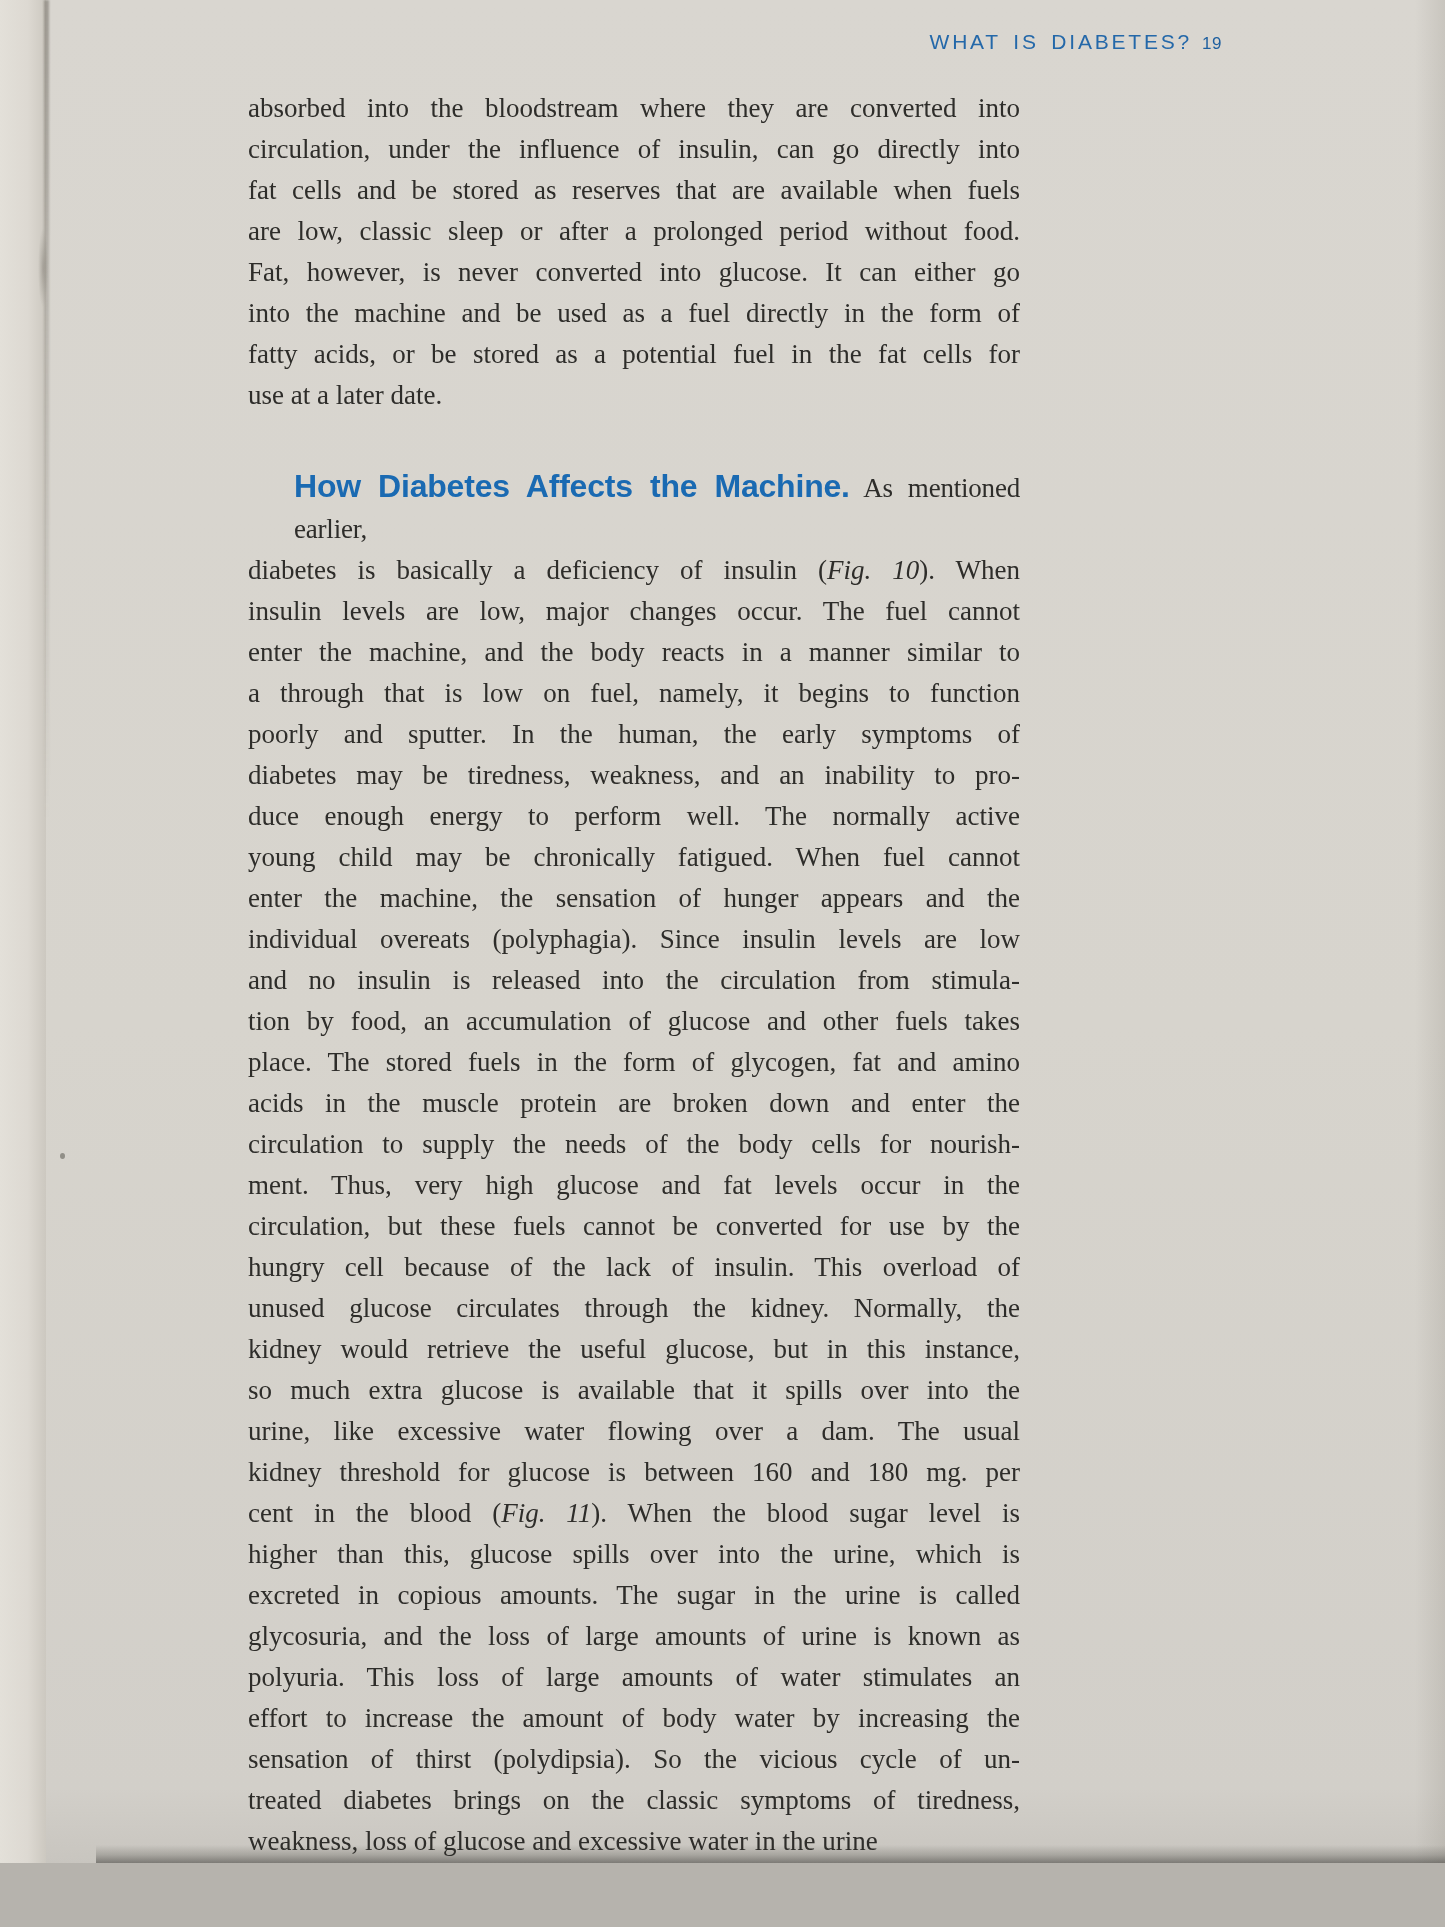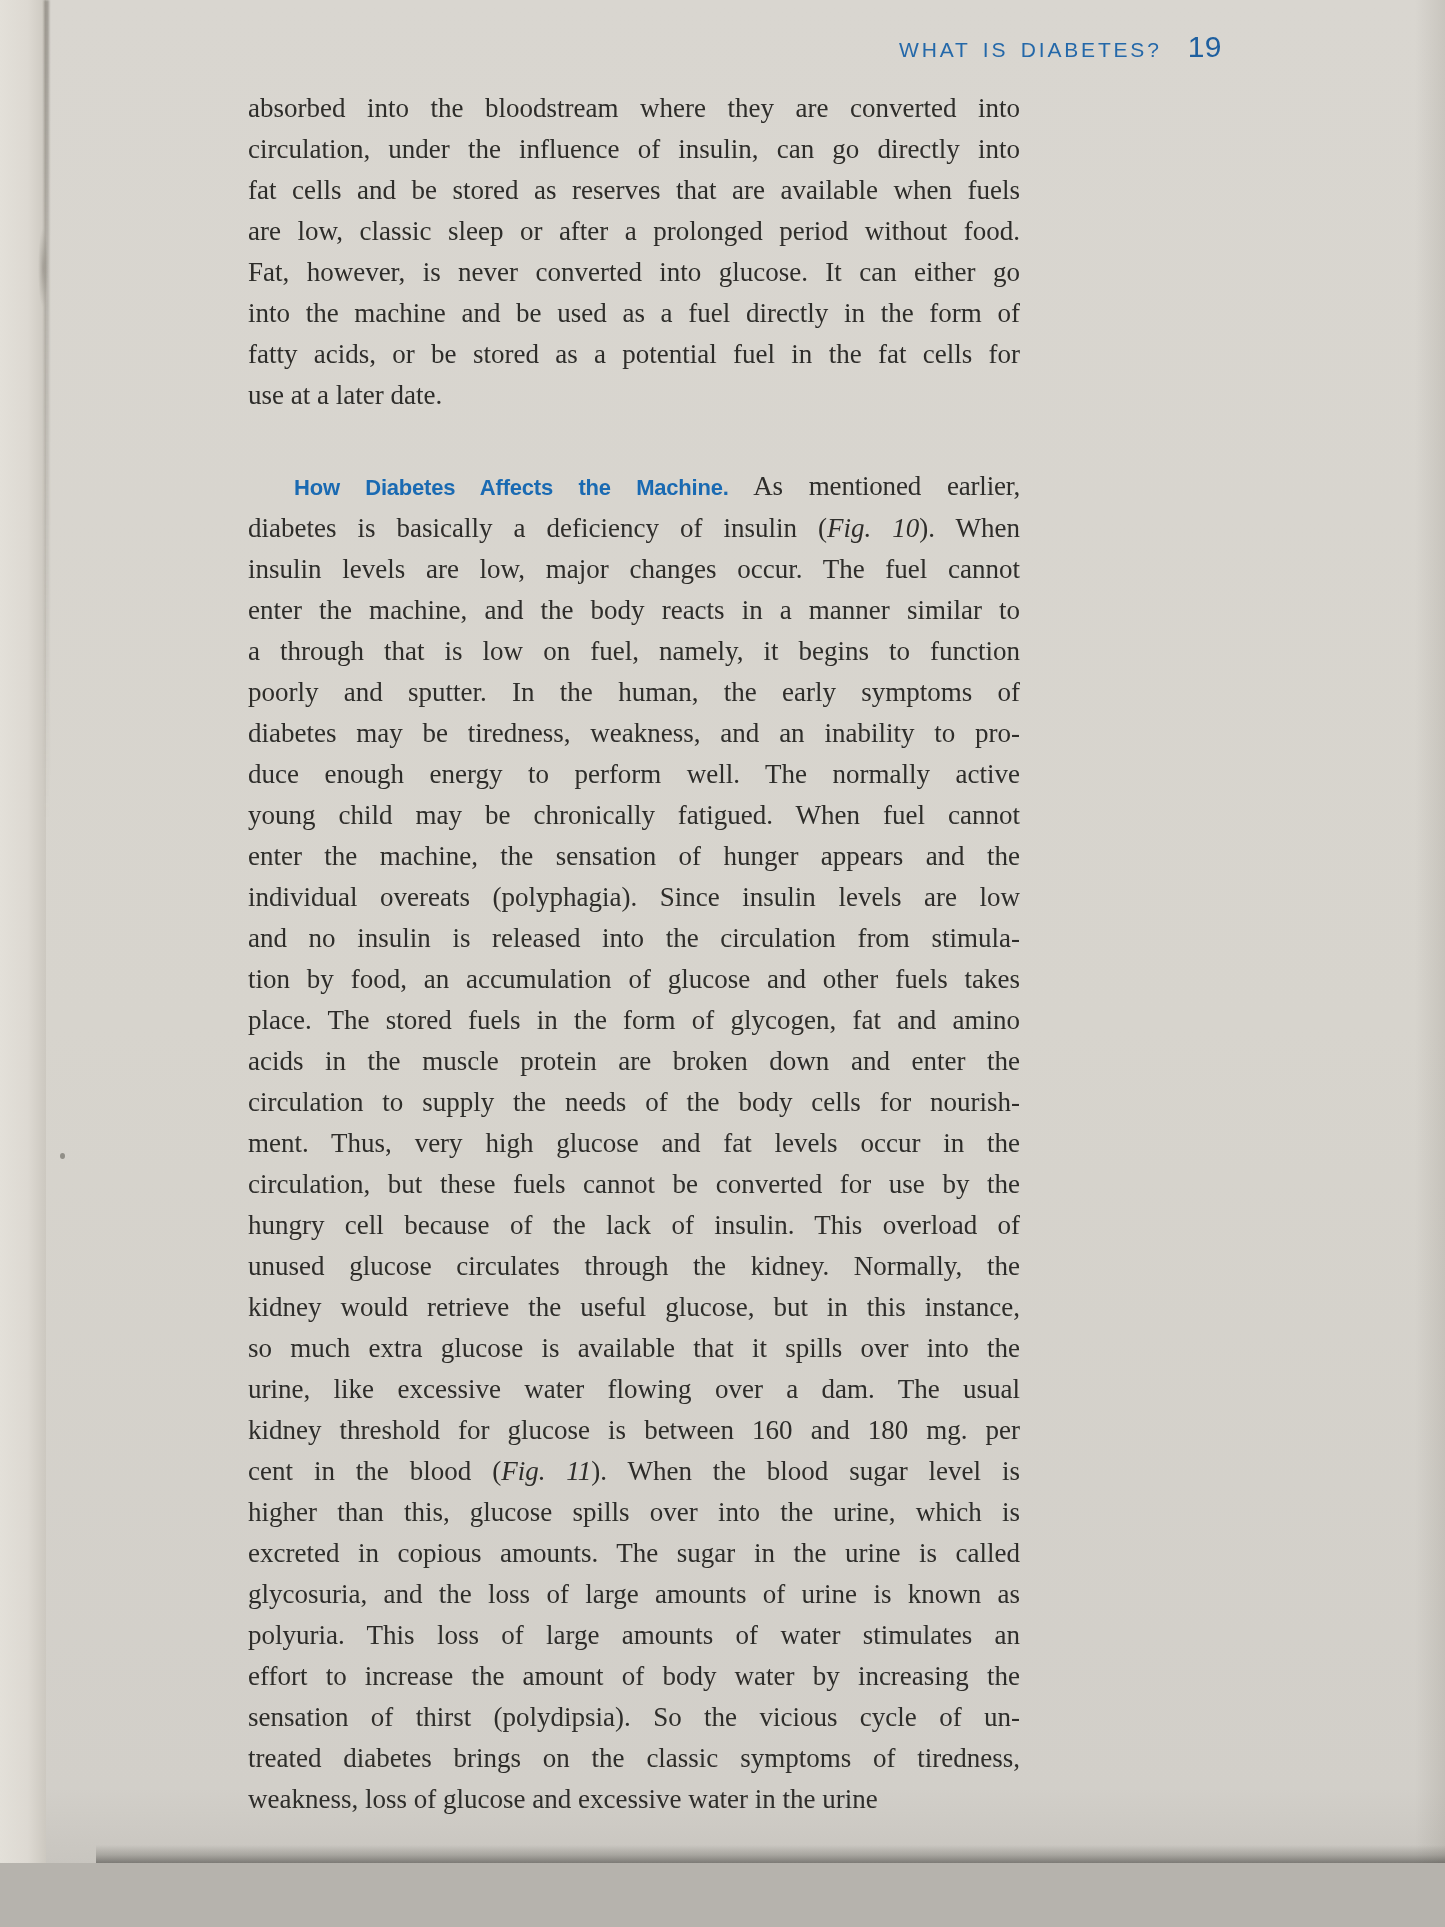--- a/index.html
+++ b/index.html
@@ -44,21 +44,21 @@
     position: absolute; top: 30px; right: 223px;
     display: flex; align-items: baseline;
     font-family: "Liberation Sans", sans-serif;
     white-space: nowrap;
   }
   .header-title {
     font-size: 21px; letter-spacing: 2.8px; font-weight: 500;
     word-spacing: 4px;
   }
   .header-page {
-    font-size: 30px; margin-left: 26px; letter-spacing: 0.5px; font-weight: 500;
+    font-size: 17px; margin-left: 10px; letter-spacing: 0.5px; font-weight: 500;
   }
 
   
   .text-column {
     position: absolute; left: 248px; top: 88px; width: 772px;
     font-size: 27px; line-height: 41px;
   }
   .paragraph { margin: 0; }
   .paragraph + .paragraph { margin-top: 50px; }
   .line {
@@ -66,21 +66,21 @@
     text-align-last: justify;
     -moz-text-align-last: justify;
     white-space: normal;
   }
   .line-last { text-align-last: left; -moz-text-align-last: left; }
   .line-indent { padding-left: 46px; letter-spacing: -0.2px; }
   .italic { font-style: italic; }
   .section-heading {
     font-family: "Liberation Sans", sans-serif;
     font-weight: bold;
-    font-size: 22px;
+    font-size: 32px;
   }
 </style>
 </head>
 <body>
 
 <div class="scan">
   <div class="left-strip"></div>
   <div class="crease"></div>
   <div class="crease-notch"></div>
   <div class="right-shade"></div>

